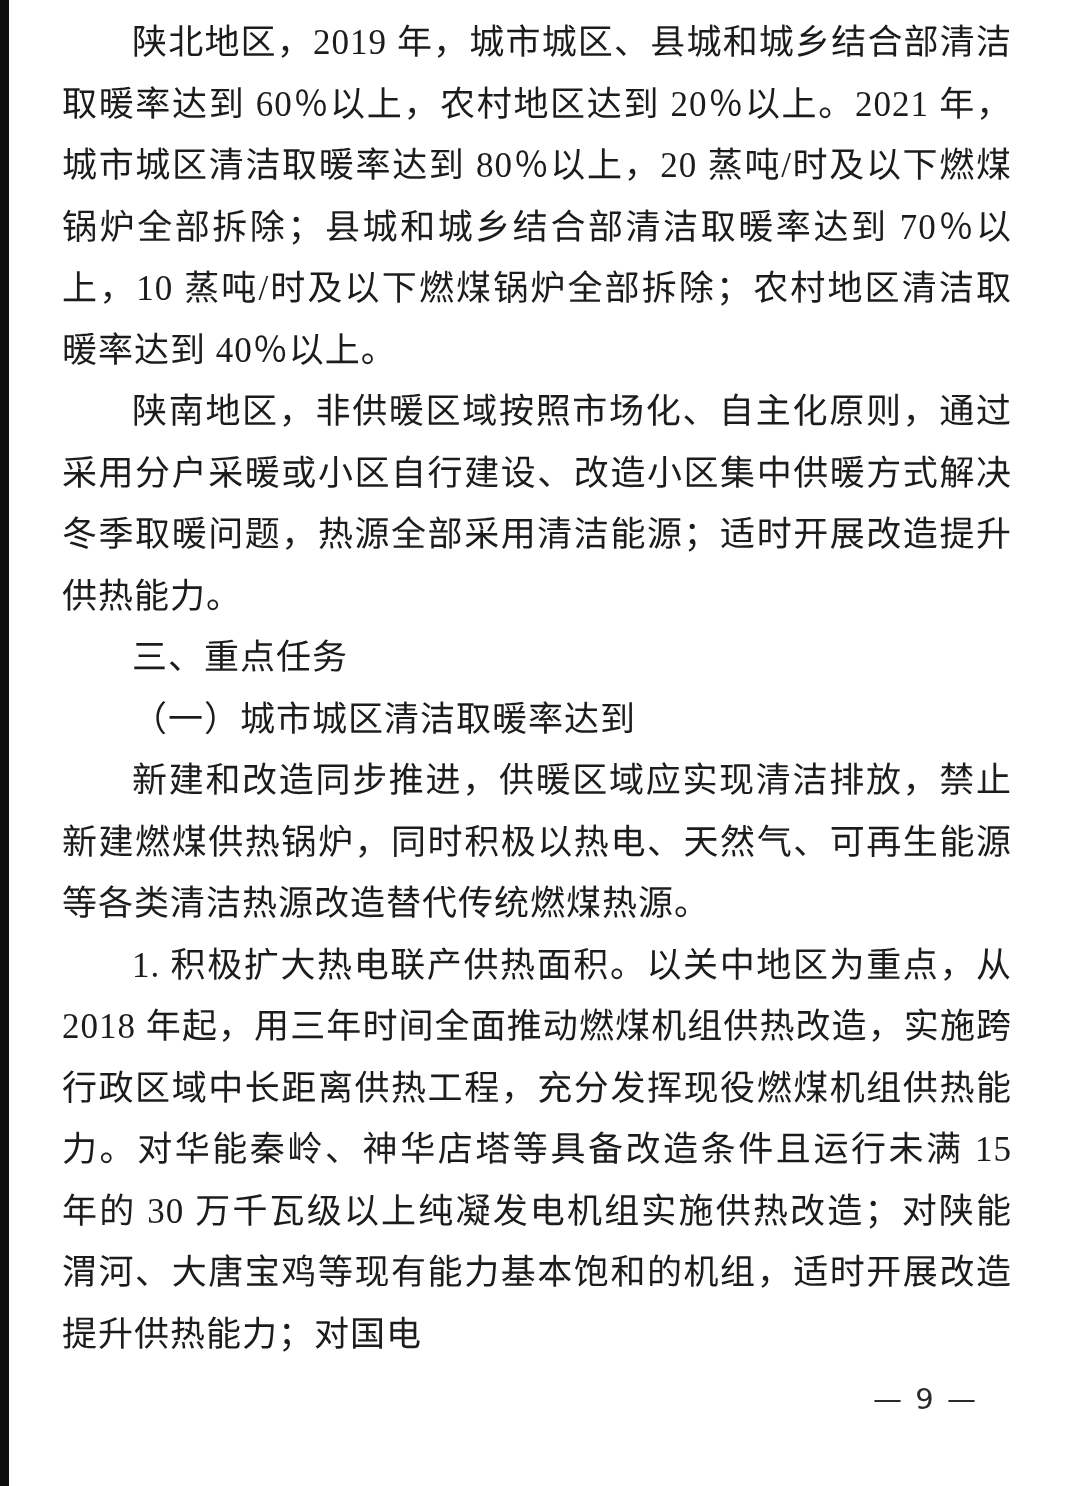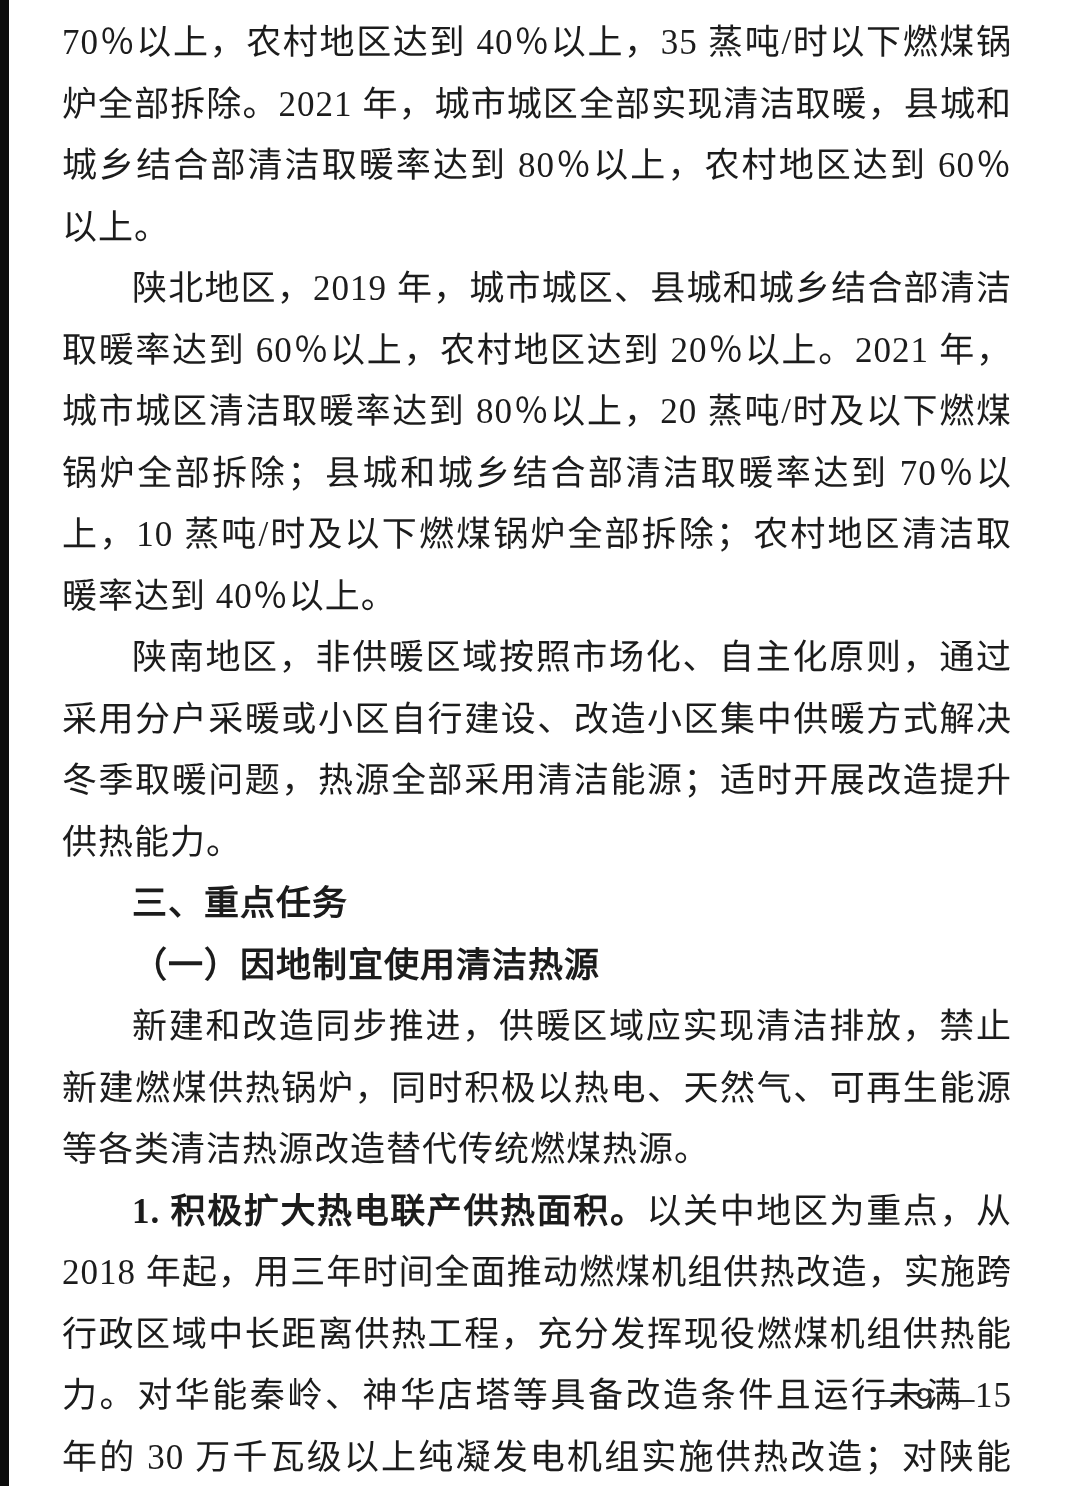--- a/index.html
+++ b/index.html
@@ -38,53 +38,52 @@
     line-height: 61.5px;
     text-align: justify;
     text-justify: inter-ideograph;
     letter-spacing: 1px;
     font-weight: normal;
   }
   .indent {
     text-indent: 2em;
   }
   .heading {
-    font-weight: bold;
+    font-weight: normal;
   }
   .lead-bold {
-    font-weight: bold;
+    font-weight: normal;
   }
   .page-footer {
     position: absolute;
     top: 1382px;
     right: 96px;
     font-family: "DejaVu Sans", "Liberation Sans", sans-serif;
     font-size: 29px;
     color: #2a2a2a;
     letter-spacing: 2px;
   }
 </style>
 </head>
 <body>
 
 <div class="page">
 
   <div class="scan-edge"></div>
 
   <main class="text-block">
 
-    <p class="para">70％以上，农村地区达到 40％以上，35 蒸吨/时以下燃煤锅炉全部拆除。2021 年，城市城区全部实现清洁取暖，县城和城乡结合部清洁取暖率达到 80％以上，农村地区达到 60％以上。</p>
 
     <p class="para indent">陕北地区，2019 年，城市城区、县城和城乡结合部清洁取暖率达到 60％以上，农村地区达到 20％以上。2021 年，城市城区清洁取暖率达到 80％以上，20 蒸吨/时及以下燃煤锅炉全部拆除；县城和城乡结合部清洁取暖率达到 70％以上，10 蒸吨/时及以下燃煤锅炉全部拆除；农村地区清洁取暖率达到 40％以上。</p>
 
     <p class="para indent">陕南地区，非供暖区域按照市场化、自主化原则，通过采用分户采暖或小区自行建设、改造小区集中供暖方式解决冬季取暖问题，热源全部采用清洁能源；适时开展改造提升供热能力。</p>
 
     <h2 class="heading indent">三、重点任务</h2>
 
-    <h3 class="heading indent">（一）因地制宜使用清洁热源</h3>
+    <h3 class="heading indent">（一）城市城区清洁取暖率达到</h3>
 
     <p class="para indent">新建和改造同步推进，供暖区域应实现清洁排放，禁止新建燃煤供热锅炉，同时积极以热电、天然气、可再生能源等各类清洁热源改造替代传统燃煤热源。</p>
 
     <p class="para indent"><span class="lead-bold">1. 积极扩大热电联产供热面积。</span><span>以关中地区为重点，从 2018 年起，用三年时间全面推动燃煤机组供热改造，实施跨行政区域中长距离供热工程，充分发挥现役燃煤机组供热能力。对华能秦岭、神华店塔等具备改造条件且运行未满 15 年的 30 万千瓦级以上纯凝发电机组实施供热改造；对陕能渭河、大唐宝鸡等现有能力基本饱和的机组，适时开展改造提升供热能力；对国电</span></p>
 
   </main>
 
   <footer class="page-footer">
     <span>— 9 —</span>
   </footer>

